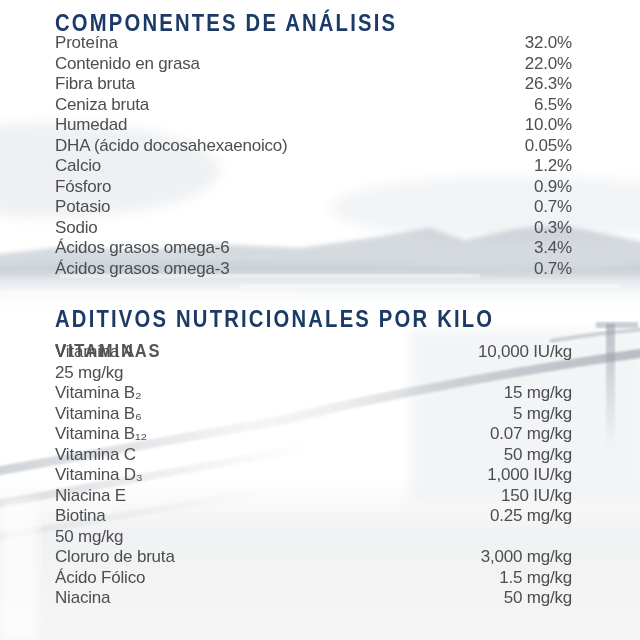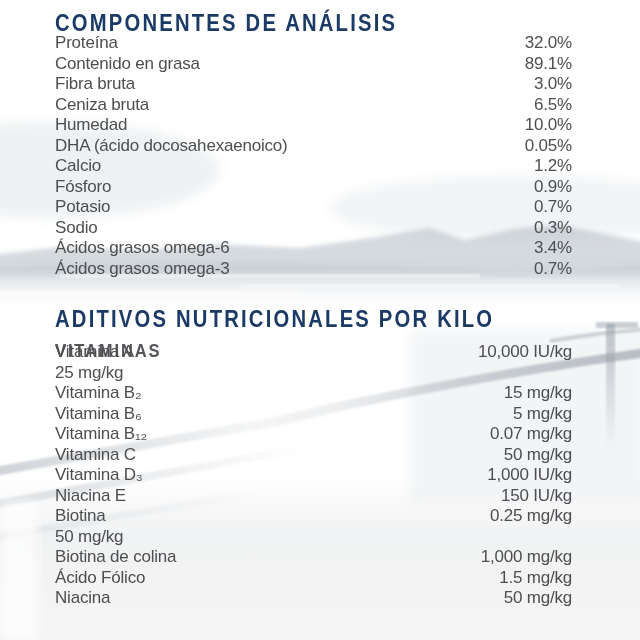--- a/index.html
+++ b/index.html
@@ -143,25 +143,25 @@
 
     <div class="section-title" id="analysis-title">COMPONENTES DE ANÁLISIS</div>
 
     <div class="rows" id="analysis-rows">
       <div class="row">
           <span class="lbl">Proteína</span>
           <span class="val">32.0%</span>
         </div>
       <div class="row">
           <span class="lbl">Contenido en grasa</span>
-          <span class="val">89.1%</span>
+          <span class="val">22.0%</span>
         </div>
       <div class="row">
           <span class="lbl">Fibra bruta</span>
-          <span class="val">3.0%</span>
+          <span class="val">26.3%</span>
         </div>
       <div class="row">
           <span class="lbl">Ceniza bruta</span>
           <span class="val">6.5%</span>
         </div>
       <div class="row">
           <span class="lbl">Humedad</span>
           <span class="val">10.0%</span>
         </div>
       <div class="row">
@@ -230,22 +230,22 @@
           <span class="val">150 IU/kg</span>
         </div>
       <div class="row">
           <span class="lbl">Biotina</span>
           <span class="val">0.25 mg/kg</span>
         </div>
       <div class="row">
           <span class="val">50 mg/kg</span>
         </div>
       <div class="row">
-          <span class="lbl">Biotina de colina</span>
-          <span class="val">1,000 mg/kg</span>
+          <span class="lbl">Cloruro de bruta</span>
+          <span class="val">3,000 mg/kg</span>
         </div>
       <div class="row">
           <span class="lbl">Ácido Fólico</span>
           <span class="val">1.5 mg/kg</span>
         </div>
       <div class="row">
           <span class="lbl">Niacina</span>
           <span class="val">50 mg/kg</span>
         </div>
     </div>

